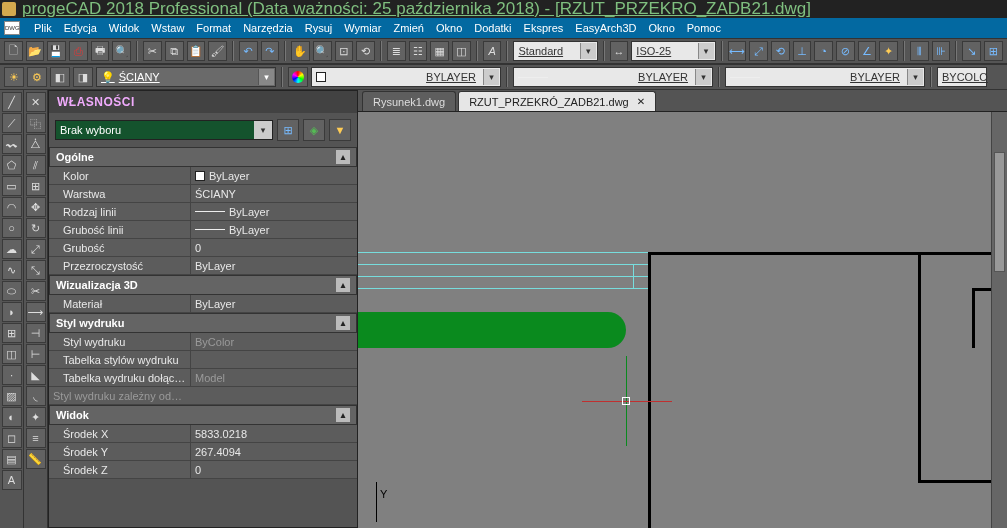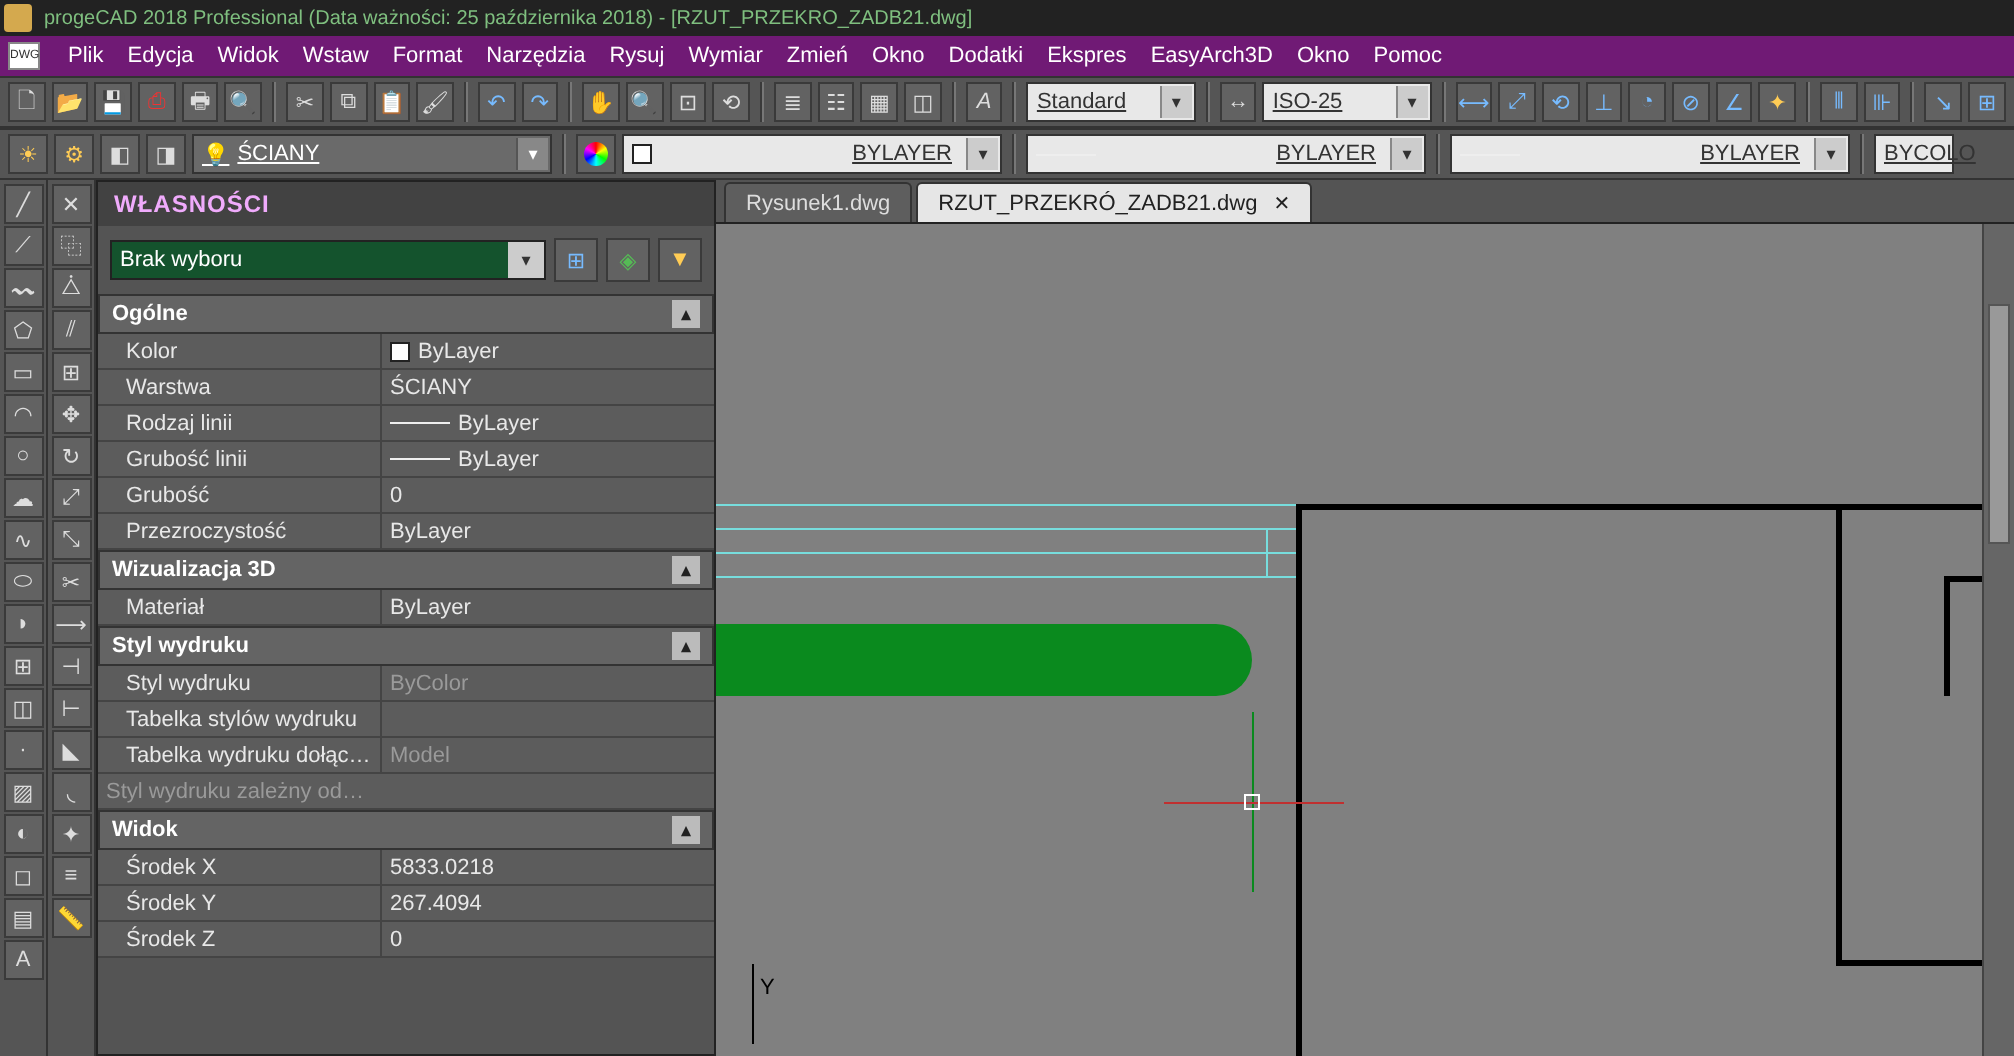--- a/index.html
+++ b/index.html
@@ -1,22 +1,22 @@
 <!DOCTYPE html>
 <html><head>
 <meta charset="utf-8">
 <style>
 * { margin: 0; padding: 0; box-sizing: border-box; font-family: "Segoe UI", Tahoma, sans-serif; }
 body { width: 1007px; height: 528px; background: #4a4a4a; overflow: hidden; font-size: 11px; color: #e0e0e0; }
 
 .titlebar { height: 18px; background: #222; display: flex; align-items: center; padding-left: 2px; }
 .titlebar-icon { width: 14px; height: 14px; background: #d4a94e; border-radius: 2px; margin-right: 6px; }
-.titlebar-text { color: #7fbf7f; font-size: 10px; }
-
-.menubar { height: 20px; background: #701a75; display: flex; align-items: center; padding-left: 4px; }
+.titlebar-text { color: #7fbf7f; font-size: 17px; text-decoration: underline; }
+
+.menubar { height: 20px; background: #0369a1; display: flex; align-items: center; padding-left: 4px; }
 .menubar-icon { width: 16px; height: 14px; background: #fff; border: 1px solid #888; margin-right: 8px; font-size: 6px; color:#333; text-align:center; line-height:12px; }
 .menubar .menu-item { color: #fff; padding: 0 6px; font-size: 11px; cursor: default; }
 
 .toolbar-row { height: 26px; background: #555; border-top: 1px solid #333; border-bottom: 1px solid #333; display: flex; align-items: center; padding: 0 4px; gap: 3px; overflow:hidden; }
 .tool-btn { width: 20px; height: 20px; background: #626262; border: 1px solid #3a3a3a; display:flex; align-items:center; justify-content:center; font-size:11px; color:#ddd; cursor:pointer; }
 .tool-sep { width: 2px; height: 20px; border-left: 1px solid #3a3a3a; border-right: 1px solid #777; margin: 0 2px; }
 .tool-combo { height: 20px; background: #e8e8e8; border: 1px solid #333; color:#333; display:flex; align-items:center; padding:0 4px; font-size:11px; position:relative;text-decoration:underline; }
 .tool-combo .dd { position:absolute; right:1px; top:1px; width:16px; height:16px; background:#ccc; border-left:1px solid #888; text-align:center; line-height:16px; font-size:9px; color:#333; }
 .tool-combo.dark { background:#6a6a6a; color:#fff; }
 .tool-combo.dark .dd { background:#888; color:#fff; border-left:1px solid #555; }
@@ -168,21 +168,21 @@
     <span style="flex:1;text-align:right;padding-right:20px">BYLAYER</span>
     <div class="dd">▾</div>
   </div>
   <div class="tool-sep"></div>
   <div class="tool-combo" style="width:200px">
     <span class="line-sw"></span>
     <span style="flex:1;text-align:right;padding-right:20px">BYLAYER</span>
     <div class="dd">▾</div>
   </div>
   <div class="tool-sep"></div>
-  <div class="tool-combo" style="width:40px">
+  <div class="tool-combo" style="width:50px">
     <span>BYCOLO</span>
   </div>
 </div>
 
 <div class="main-row">
 
   <div class="tool-col">
     <div class="tool-btn">╱</div>
     <div class="tool-btn">⟋</div>
     <div class="tool-btn">〰</div>

